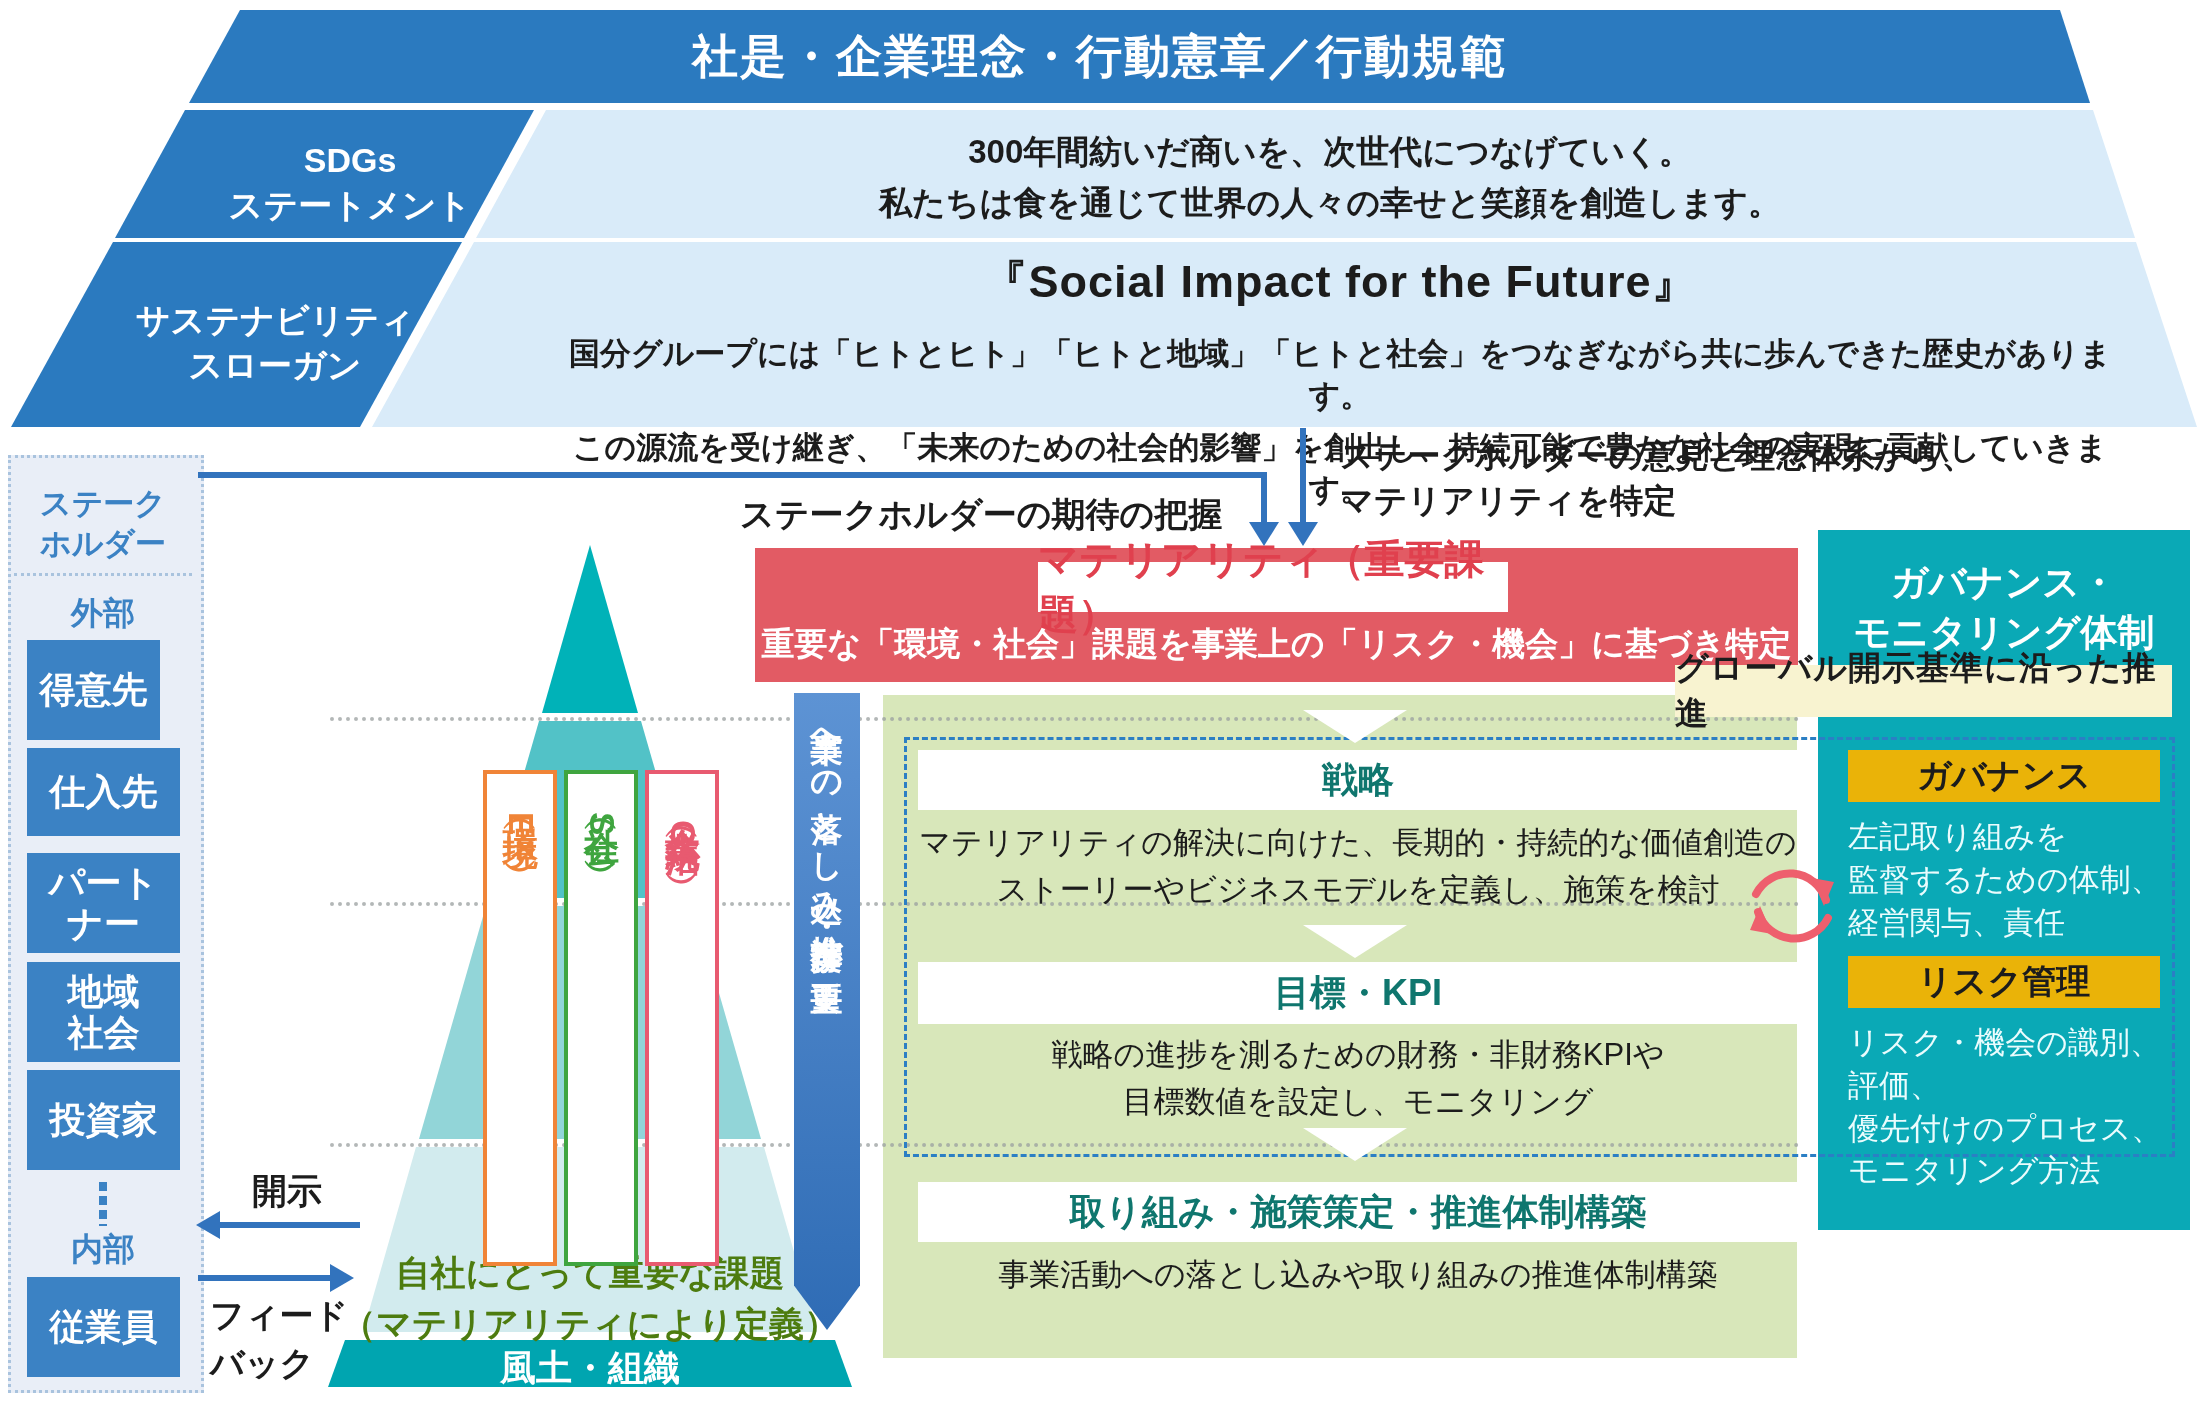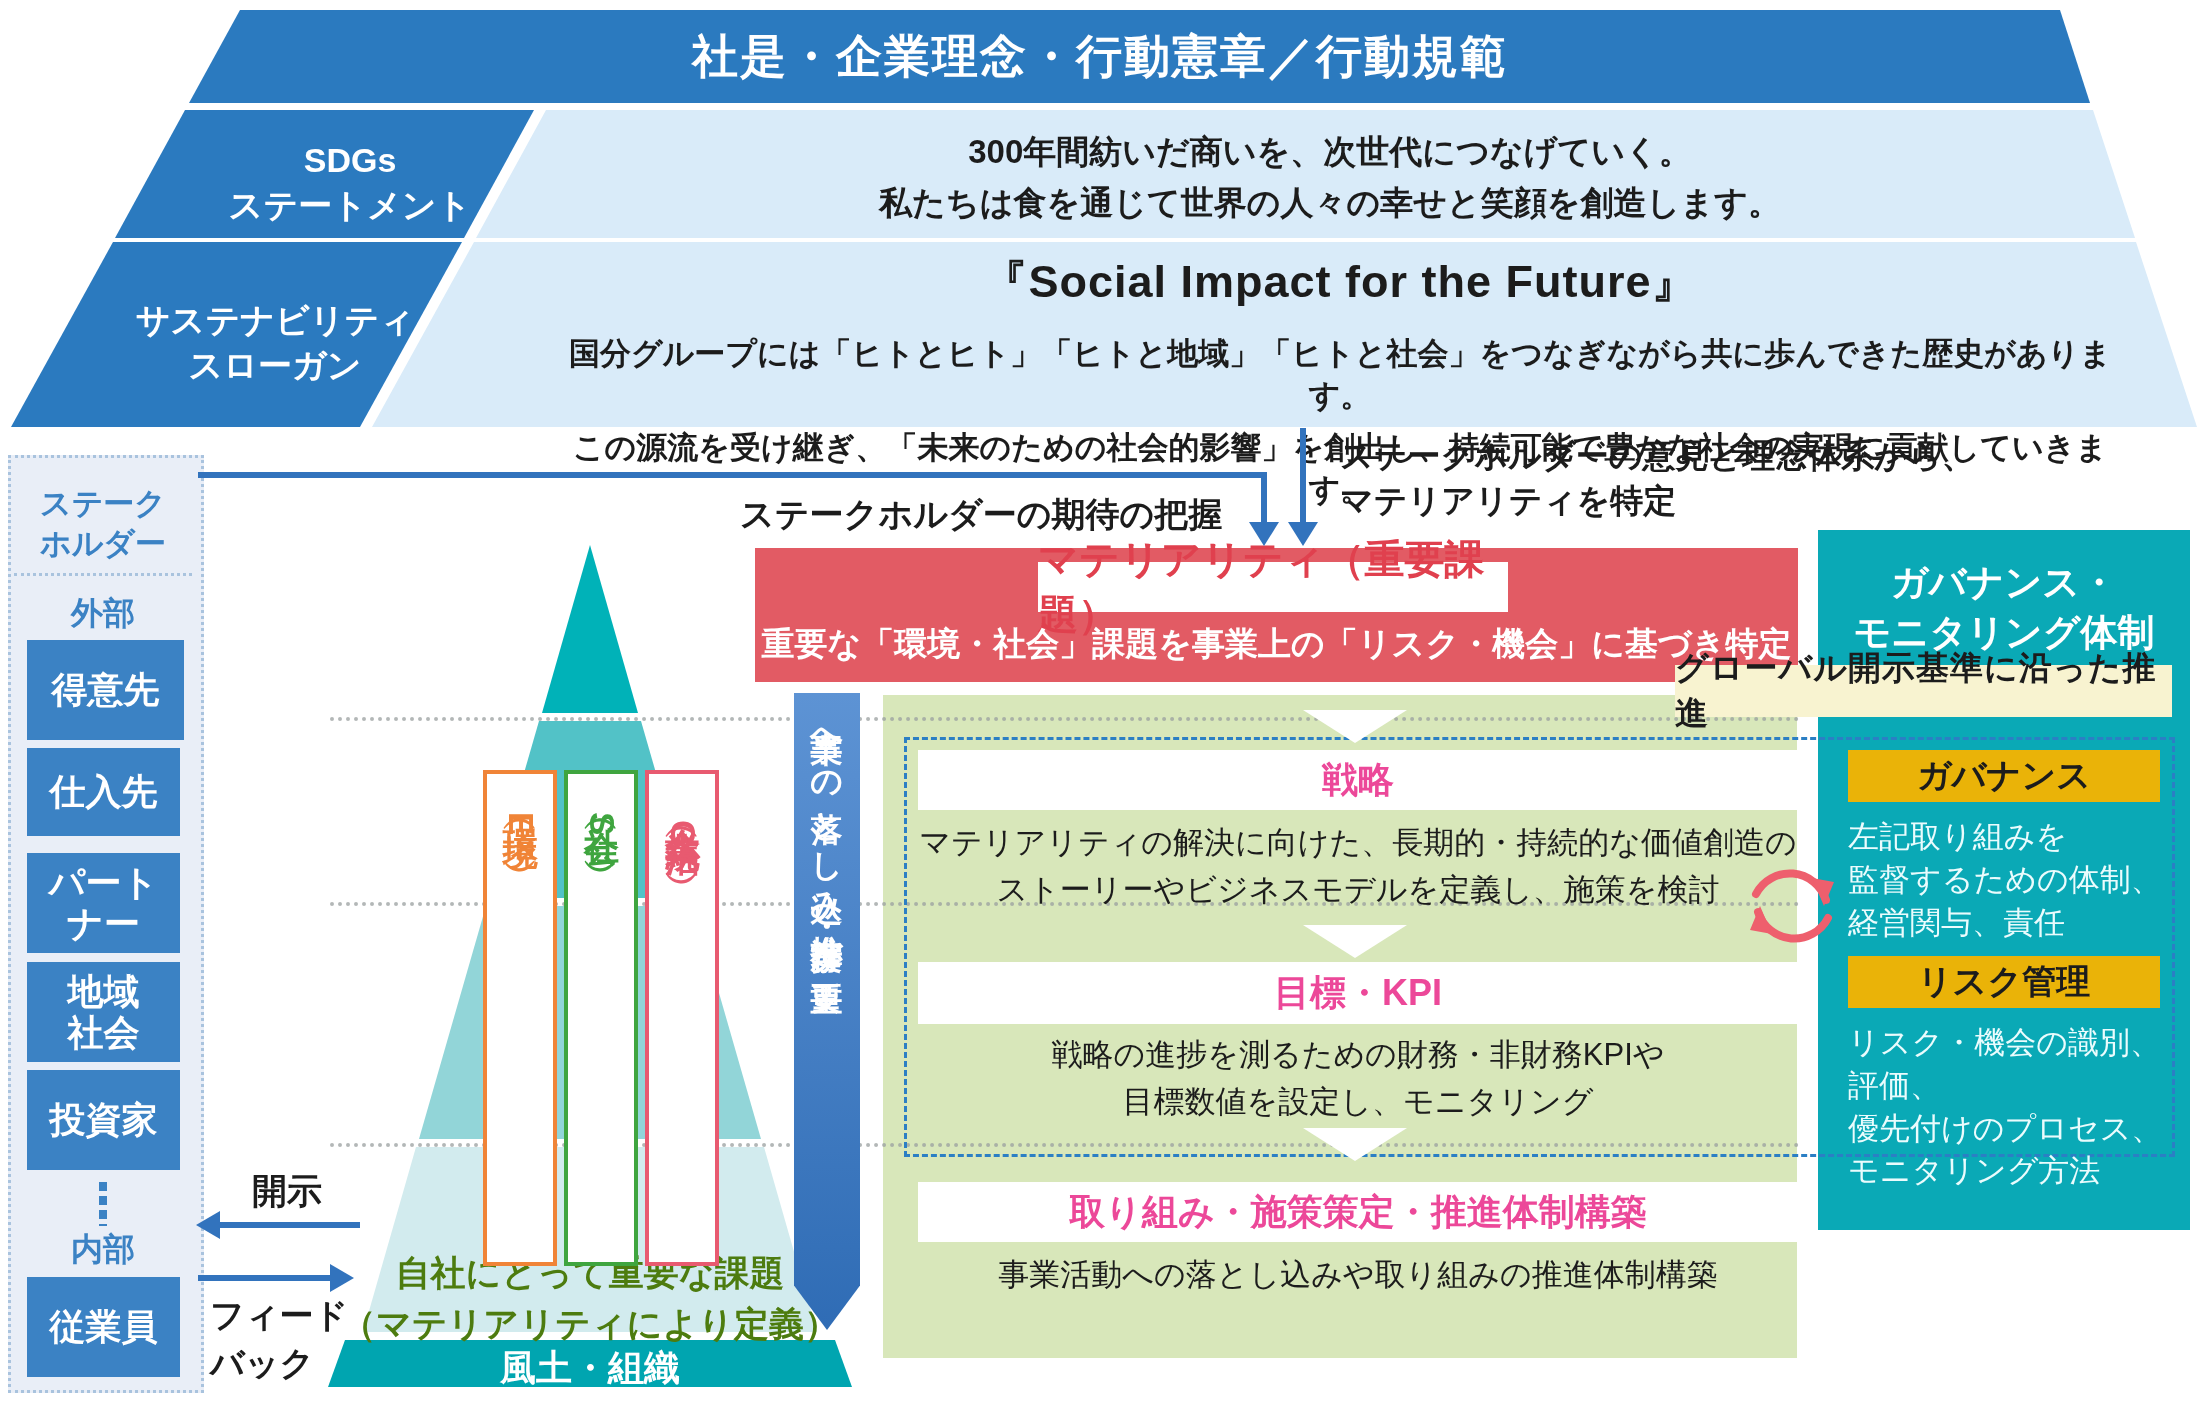--- a/index.html
+++ b/index.html
@@ -31,21 +31,21 @@
   
   .yellowband{background:#f8f3d0;color:#1c1c1c;font-weight:bold;display:flex;align-items:center;justify-content:center;font-size:33px;z-index:4;letter-spacing:1px;}
   
   .tealbox{background:#0aa9b6;z-index:1;}
   .teal-title{color:#fff;font-weight:bold;font-size:37px;text-align:center;line-height:1.35;z-index:5;}
   .gov-header{background:#eab308;color:#1c1c1c;font-weight:bold;font-size:34px;display:flex;align-items:center;justify-content:center;z-index:5;}
   .gov-body{color:#eafcfd;font-size:31px;line-height:1.38;white-space:pre-line;z-index:5;}
   
   .greenpanel{background:#d8e7ba;z-index:1;}
   .dashedbox{border:3px dashed #2b7fc4;z-index:3;}
-  .whitebox{background:#fff;display:flex;align-items:center;justify-content:center;font-weight:bold;color:#ec4899;font-size:36px;z-index:4;}
+  .whitebox{background:#fff;display:flex;align-items:center;justify-content:center;font-weight:bold;color:#0f766e;font-size:36px;z-index:4;}
   .step-desc{color:#1c1c1c;font-size:31px;text-align:center;line-height:1.5;white-space:pre-line;z-index:4;}
   .tri-down{width:0;height:0;border-left:52px solid transparent;border-right:52px solid transparent;border-top:33px solid #ffffff;z-index:4;}
   
   .band{position:absolute;left:0;width:540px;}
   .esgbox{background:#fff;z-index:4;display:flex;align-items:flex-start;justify-content:center;padding-top:26px;}
   .esgbox span{writing-mode:vertical-rl;text-orientation:mixed;font-weight:bold;font-size:35px;letter-spacing:4px;}
   .ribbon{background:linear-gradient(#5d93d4,#2f6cb5);z-index:3;clip-path:polygon(0 0,100% 0,100% 93%,50% 100%,0 93%);display:flex;justify-content:center;}
   .ribbon span{writing-mode:vertical-rl;text-orientation:mixed;color:#fff;font-weight:bold;font-size:32px;letter-spacing:2px;padding-top:14px;}
   .pyr-note{color:#4d7c0f;font-weight:bold;font-size:35px;text-align:center;line-height:1.45;z-index:4;}
   .pyr-base-text{color:#fff;font-weight:bold;font-size:36px;text-align:center;z-index:4;}
@@ -92,21 +92,21 @@
   <div class="abs dotline" style="left:330px;top:717px;width:1470px;"></div>
   <div class="abs dotline" style="left:330px;top:902px;width:1470px;"></div>
   <div class="abs dotline" style="left:330px;top:1143px;width:1470px;"></div>
 
   <div class="abs sidebar" style="left:8px;top:455px;width:190px;height:932px;"></div>
   <div class="abs side-label" style="left:8px;top:484px;width:190px;font-size:31px;line-height:1.3;white-space:pre-line;z-index:2;">ステーク
 ホルダー</div>
   <div class="abs" style="left:14px;top:573px;width:178px;border-top:3px dotted #a9c3de;z-index:2;"></div>
   <div class="abs side-label" style="left:8px;top:592px;width:190px;font-size:32px;z-index:2;">外部</div>
 
-  <div class="abs side-box" style="left:27px;top:640px;width:157px;height:100px;">得意先</div>
+  <div class="abs side-box" style="left:27px;top:640px;width:133px;height:100px;">得意先</div>
   <div class="abs side-box" style="left:27px;top:748px;width:153px;height:88px;">仕入先</div>
   <div class="abs side-box" style="left:27px;top:853px;width:153px;height:100px;">パート
 ナー</div>
   <div class="abs side-box" style="left:27px;top:962px;width:153px;height:100px;">地域
 社会</div>
   <div class="abs side-box" style="left:27px;top:1070px;width:153px;height:100px;">投資家</div>
   <div class="abs vdots" style="left:99px;top:1182px;height:44px;"></div>
   <div class="abs side-label" style="left:8px;top:1228px;width:190px;font-size:32px;z-index:2;">内部</div>
   <div class="abs side-box" style="left:27px;top:1277px;width:153px;height:100px;">従業員</div>
 

